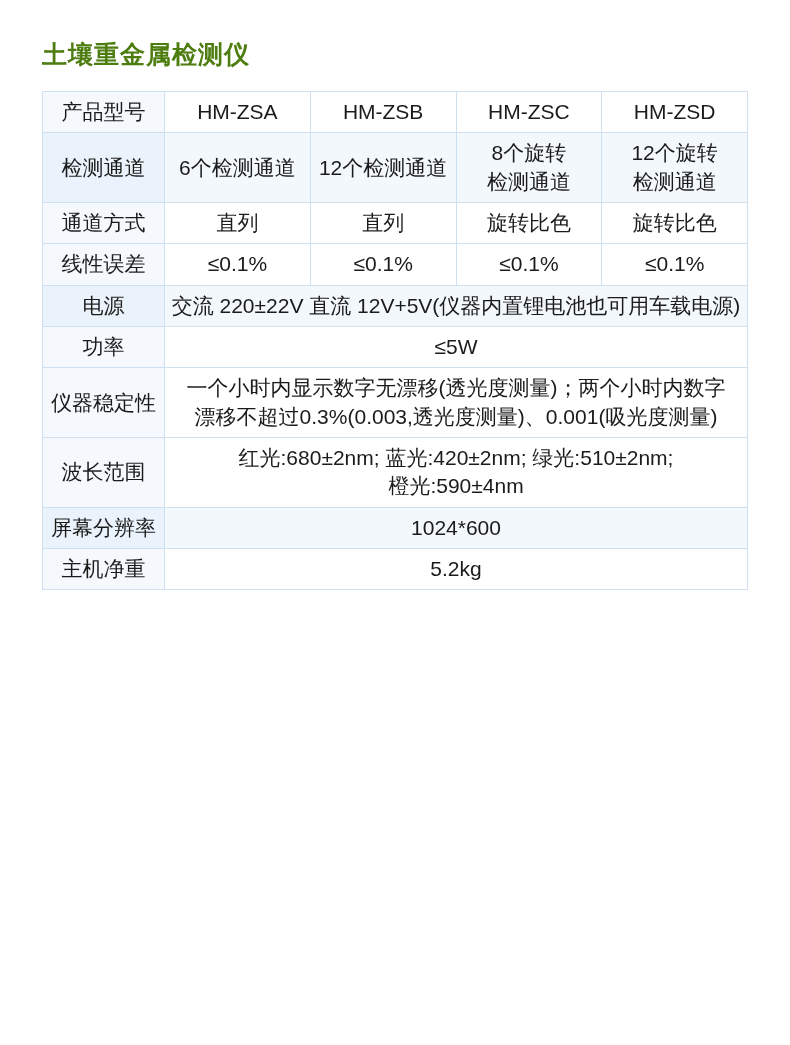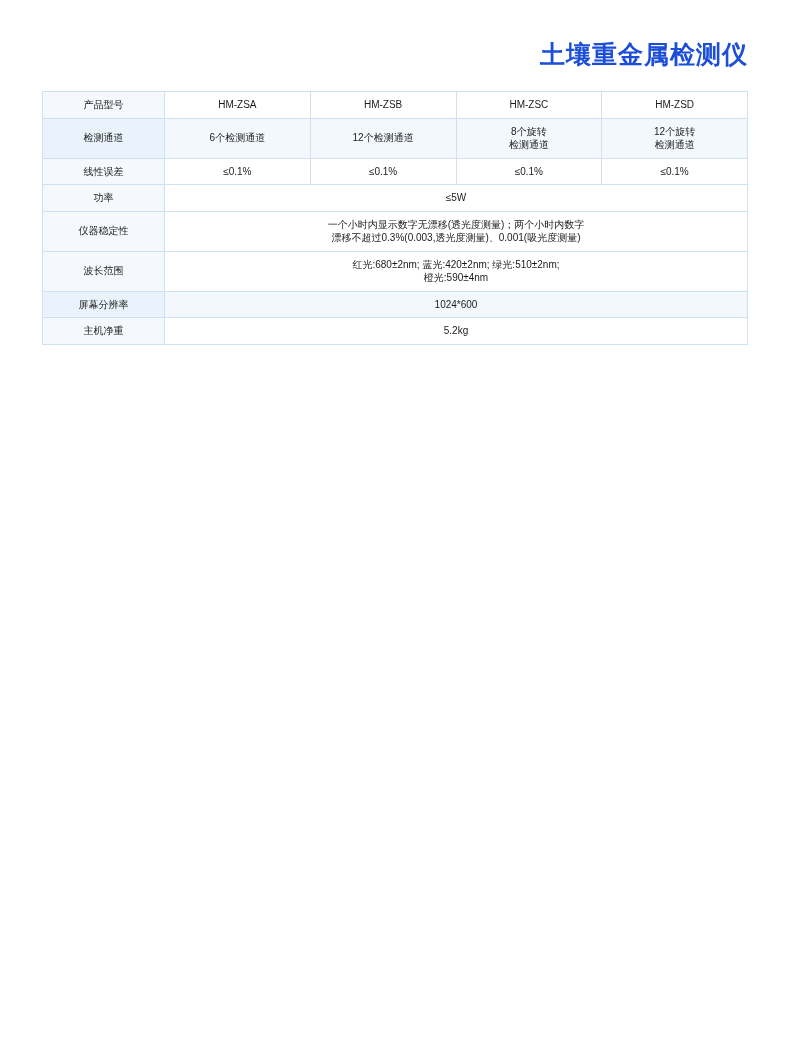--- a/index.html
+++ b/index.html
@@ -15,37 +15,37 @@
     overflow: hidden;
   }
   .page {
     width: 790px;
     height: 1045px;
     box-sizing: border-box;
     padding: 22px 42px 0 42px;
     background: #ffffff;
   }
   .title {
-    text-align: right;
+    text-align: left;
     font-size: 25px;
     font-weight: bold;
-    color: #1d4ed8;
+    color: #4d7c0f;
     letter-spacing: 1px;
     padding: 16px 0 20px 0;
   }
   table.spec {
     width: 706px;
     border-collapse: collapse;
     table-layout: fixed;
   }
   table.spec td {
     border: 1px solid #cfe0f0;
     text-align: center;
     vertical-align: middle;
-    font-size: 10px;
+    font-size: 21px;
     color: #1b1b1b;
     padding: 6px 4px;
     line-height: 1.35;
   }
   td.label {
     width: 113px;
     color: #1a50a8;
     font-size: 15px;
     font-weight: normal;
     background: #f5f9fd;
@@ -85,30 +85,41 @@
       <tr class="alt">
         <td class="label nowrapish">检测通道</td>
         <td class="nowrapish">6个检测通道</td>
         <td class="nowrapish">12个检测通道</td>
         <td class="nowrapish">8个旋转
 检测通道</td>
         <td class="nowrapish">12个旋转
 检测通道</td>
       </tr>
 
+      <tr>
+        <td class="label nowrapish">通道方式</td>
+        <td class="nowrapish">直列</td>
+        <td class="nowrapish">直列</td>
+        <td class="nowrapish">旋转比色</td>
+        <td class="nowrapish">旋转比色</td>
+      </tr>
 
 
       <tr>
         <td class="label nowrapish">线性误差</td>
         <td class="nowrapish">≤0.1%</td>
         <td class="nowrapish">≤0.1%</td>
         <td class="nowrapish">≤0.1%</td>
         <td class="nowrapish">≤0.1%</td>
       </tr>
 
+      <tr class="alt">
+        <td class="label nowrapish">电源</td>
+        <td class="nowrapish pwr" colspan="4">交流 220±22V  直流 12V+5V(仪器内置锂电池也可用车载电源)</td>
+      </tr>
 
       <tr>
         <td class="label nowrapish">功率</td>
         <td class="nowrapish" colspan="4">≤5W</td>
       </tr>
 
 
       <tr>
         <td class="label nowrapish">仪器稳定性</td>
         <td class="nowrapish small" colspan="4">一个小时内显示数字无漂移(透光度测量)；两个小时内数字

